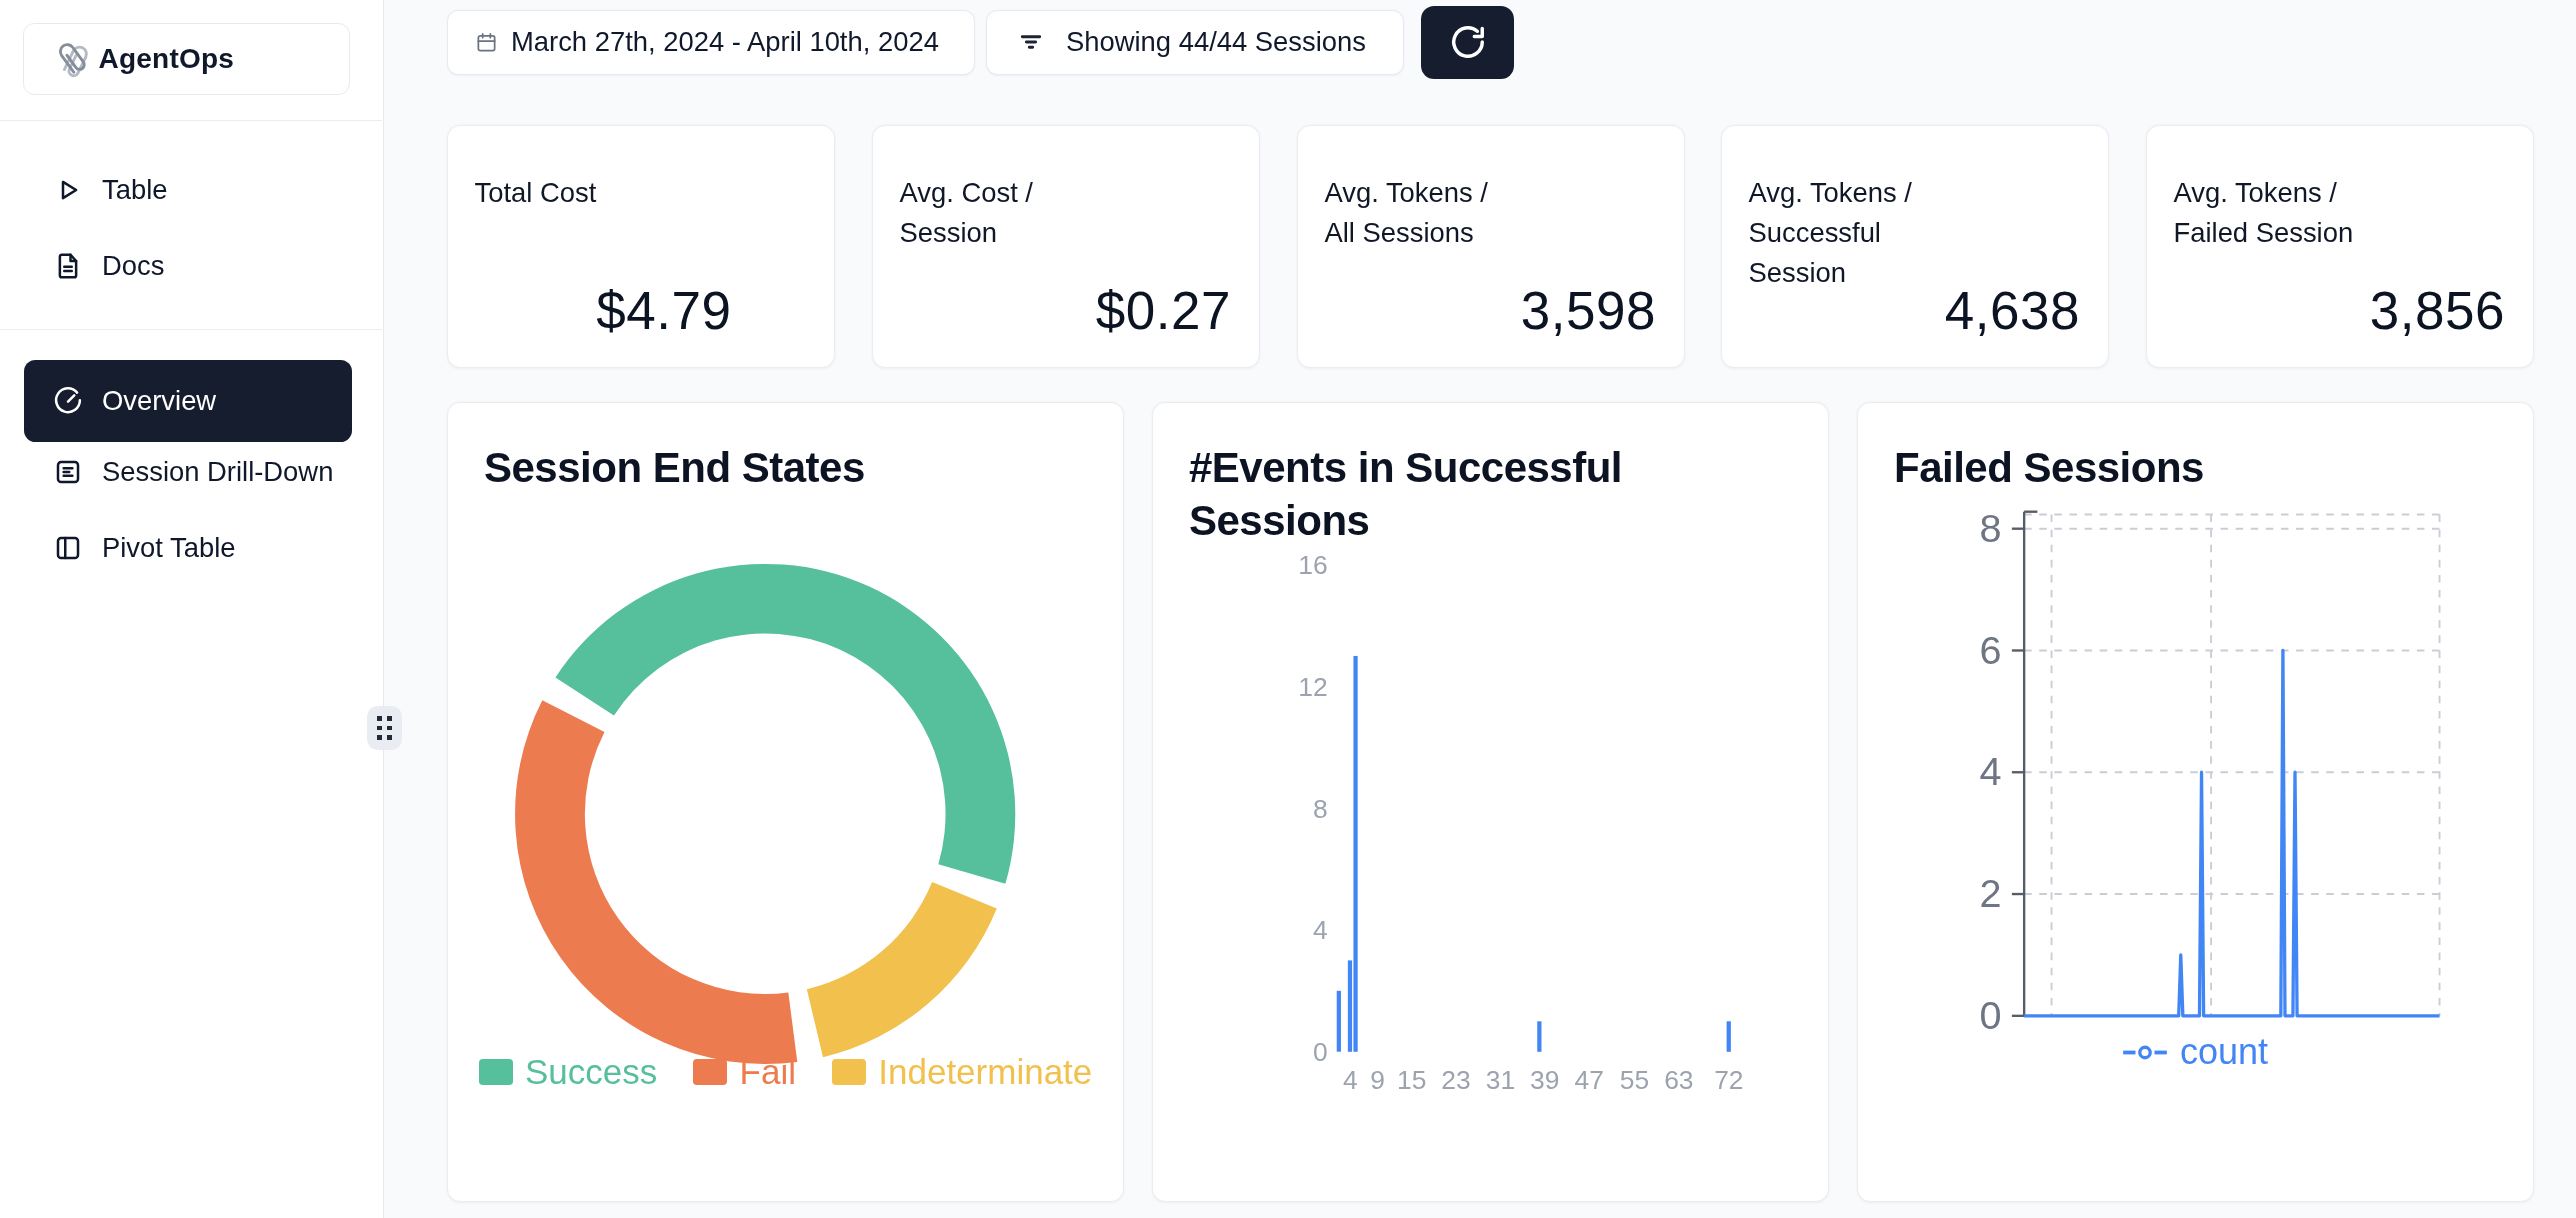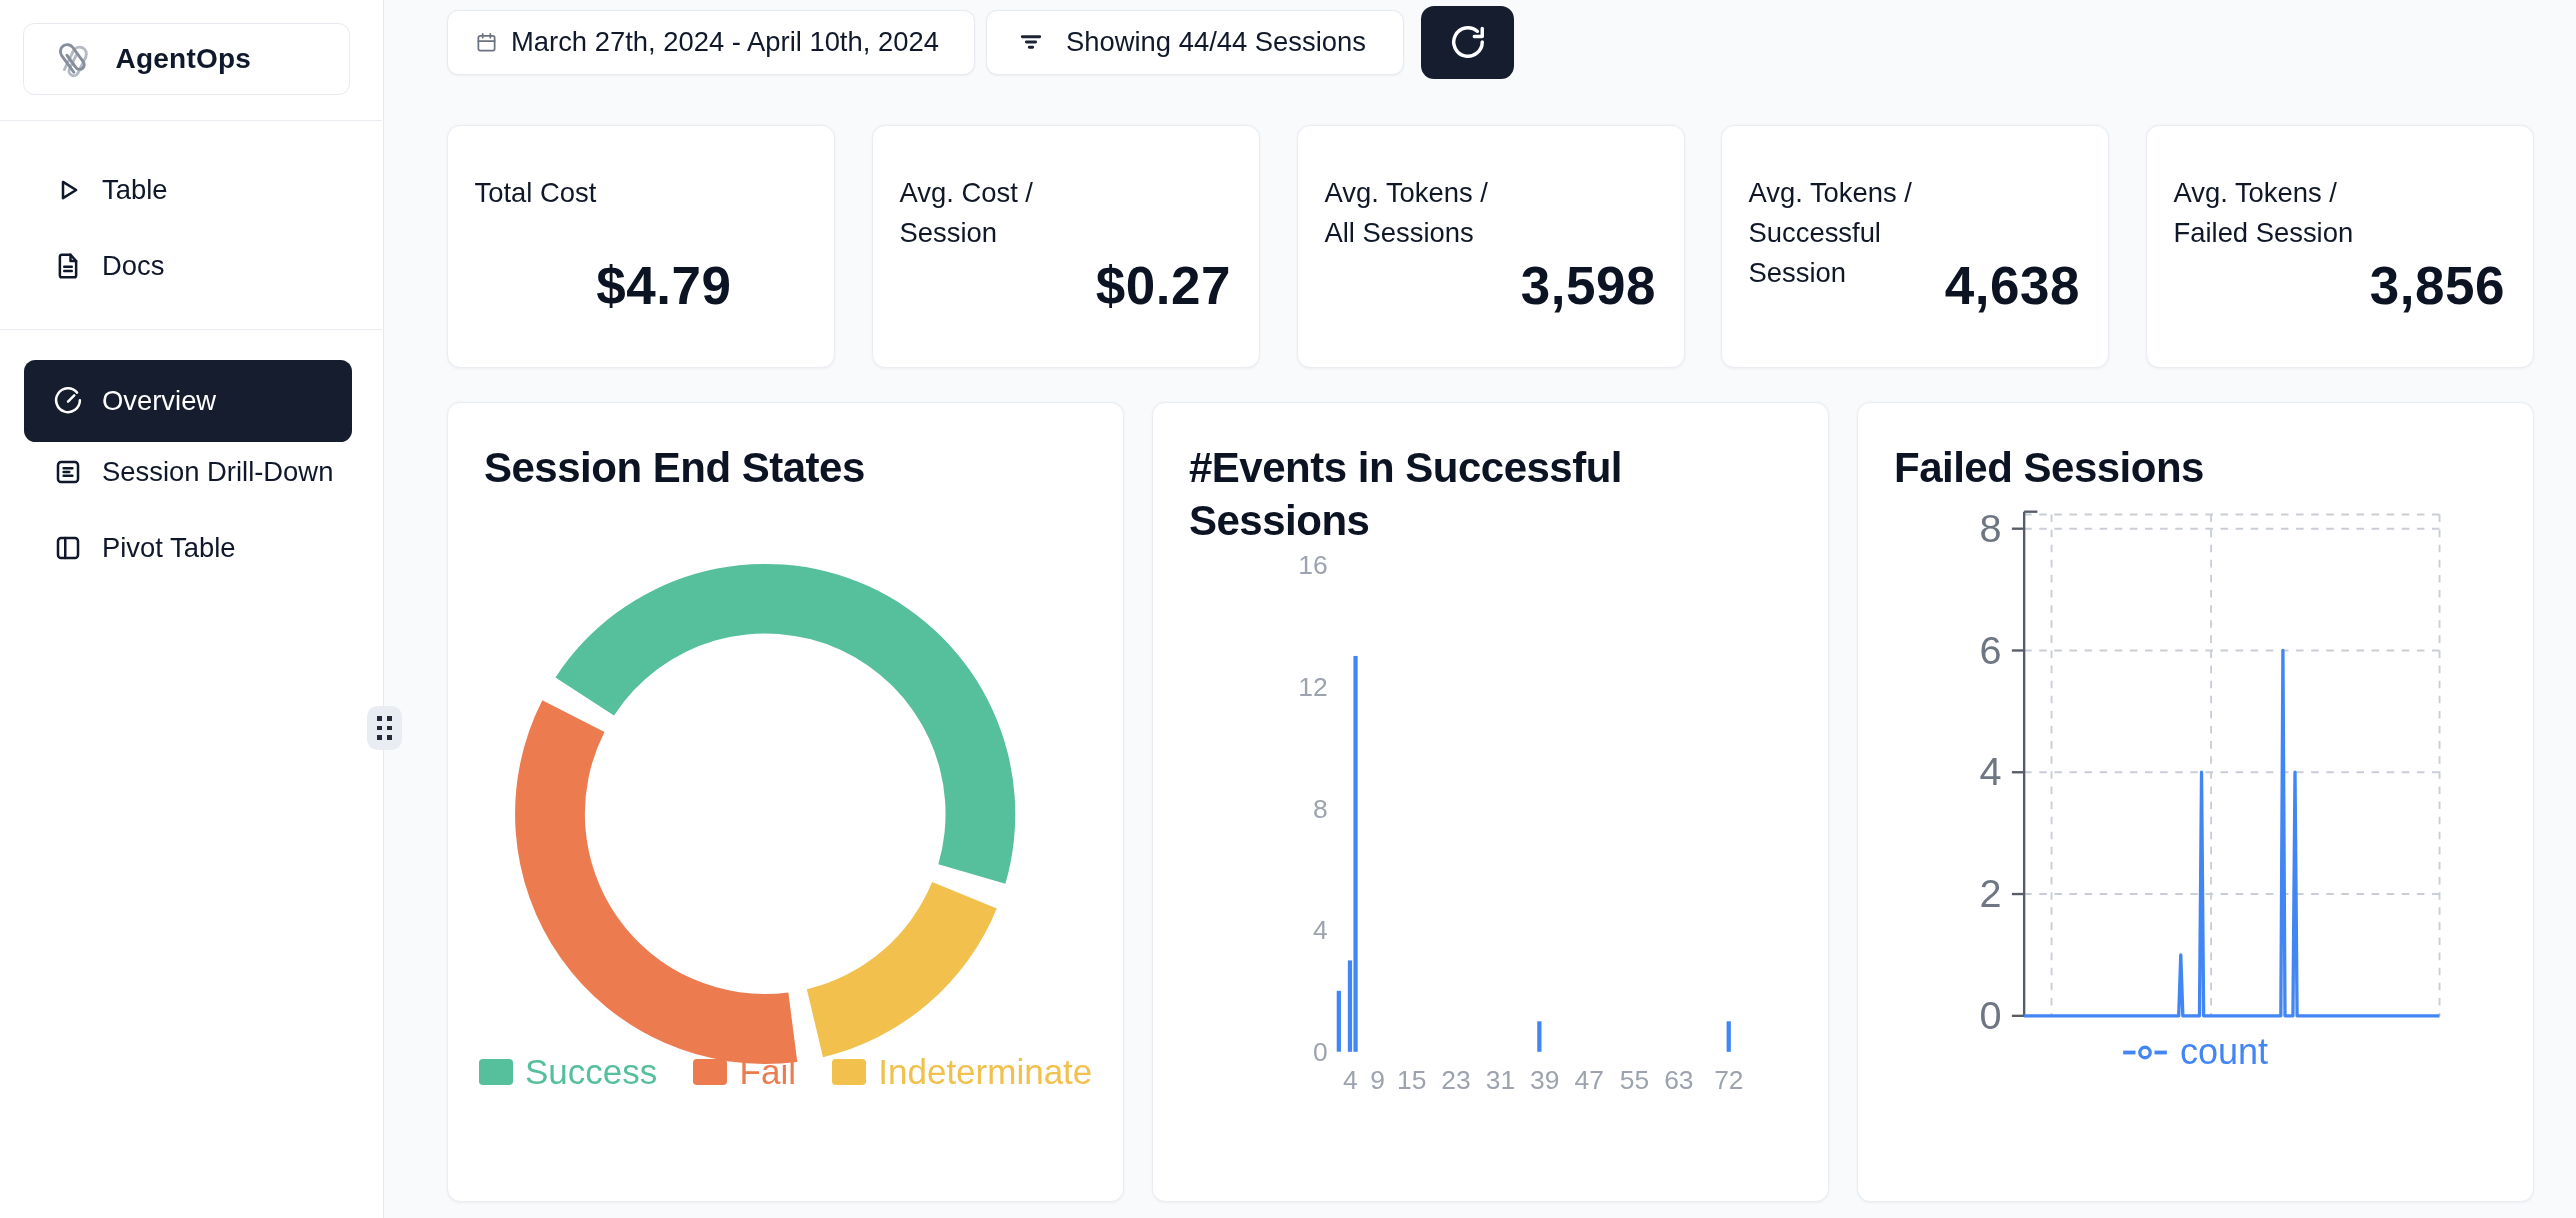--- a/index.html
+++ b/index.html
@@ -4,21 +4,21 @@
 <style>
   *{margin:0;padding:0;box-sizing:border-box}
   html,body{width:2576px;height:1219px;overflow:hidden;background:#f8fafc;
     font-family:"Liberation Sans",sans-serif;color:#0f172a}
   .page{position:relative;width:2576px;height:1219px}
 
   
   .sidebar{position:absolute;left:0;top:0;width:384px;height:1219px;background:#fff;
     border-right:1.9px solid #e6eaf0}
   .logo-box{position:absolute;left:23px;top:23px;width:327px;height:72px;background:#fff;
-    border:1.9px solid #e6eaf0;border-radius:11.4px;display:flex;align-items:center;gap:23px;
+    border:1.9px solid #e6eaf0;border-radius:11.4px;display:flex;align-items:center;gap:6px;
     padding-left:24.6px;cursor:pointer}
   .logo-text{font-size:28px;font-weight:700;color:#10182b;letter-spacing:0.2px}
   .sb-divider{position:absolute;left:0;width:382px;border-top:1.9px solid #eaeef3}
   .sb-item{position:absolute;left:24px;width:328px;height:61px;display:flex;align-items:center;
     gap:19px;padding-left:29px;border-radius:11.4px;font-size:27.4px;color:#0f172a;cursor:pointer}
   .sb-item.active{background:#161d2f;color:#fff;height:82px}
   .sb-item svg{flex:0 0 auto}
   .handle{position:absolute;left:367px;top:706px;width:35px;height:44px;border-radius:10.4px;
     background:#e9edf3;display:grid;grid-template-columns:repeat(2,4.7px);
     grid-template-rows:repeat(3,4.7px);gap:4.7px 5.7px;place-content:center;cursor:col-resize}
@@ -31,21 +31,21 @@
   .date-btn{left:447px;width:528px;padding-left:27px;gap:13px}
   .filter-btn{left:986px;width:418px;padding-left:30px;gap:21px}
   .refresh-btn{position:absolute;left:1421px;top:5.7px;width:93px;height:73px;background:#161d2f;
     border-radius:13.2px;display:flex;align-items:center;justify-content:center;cursor:pointer}
 
   
   .stat-card{position:absolute;top:125px;width:388px;height:243px;background:#fff;
     border:1.9px solid #e9edf2;border-radius:13.2px;box-shadow:0 0.9px 2.8px rgba(16,24,40,.05);
     padding:47px 28px 0 26.5px;display:flex;flex-direction:row}
   .stat-label{font-size:27.4px;line-height:40px;color:#101828;max-width:326px}
-  .stat-value{font-size:53px;font-weight:700;color:#0c1323;margin-top:auto;margin-bottom:51px;
+  .stat-value{font-size:53px;font-weight:400;color:#0c1323;margin-top:auto;margin-bottom:26px;
     letter-spacing:0.5px}
 
   
   .chart-card{position:absolute;top:402px;width:677px;height:800px;background:#fff;
     border:1.9px solid #e9edf2;border-radius:13.2px;box-shadow:0 0.9px 2.8px rgba(16,24,40,.05);
     overflow:hidden}
   .chart-title{position:absolute;left:36px;top:38px;font-size:42px;font-weight:700;
     color:#0c1323;line-height:53px;letter-spacing:-0.5px;max-width:587px}
   svg.plot{position:absolute;left:0;top:0;width:100%;height:100%}
   .legend-row{position:absolute;left:0;right:0;display:flex;justify-content:center;

